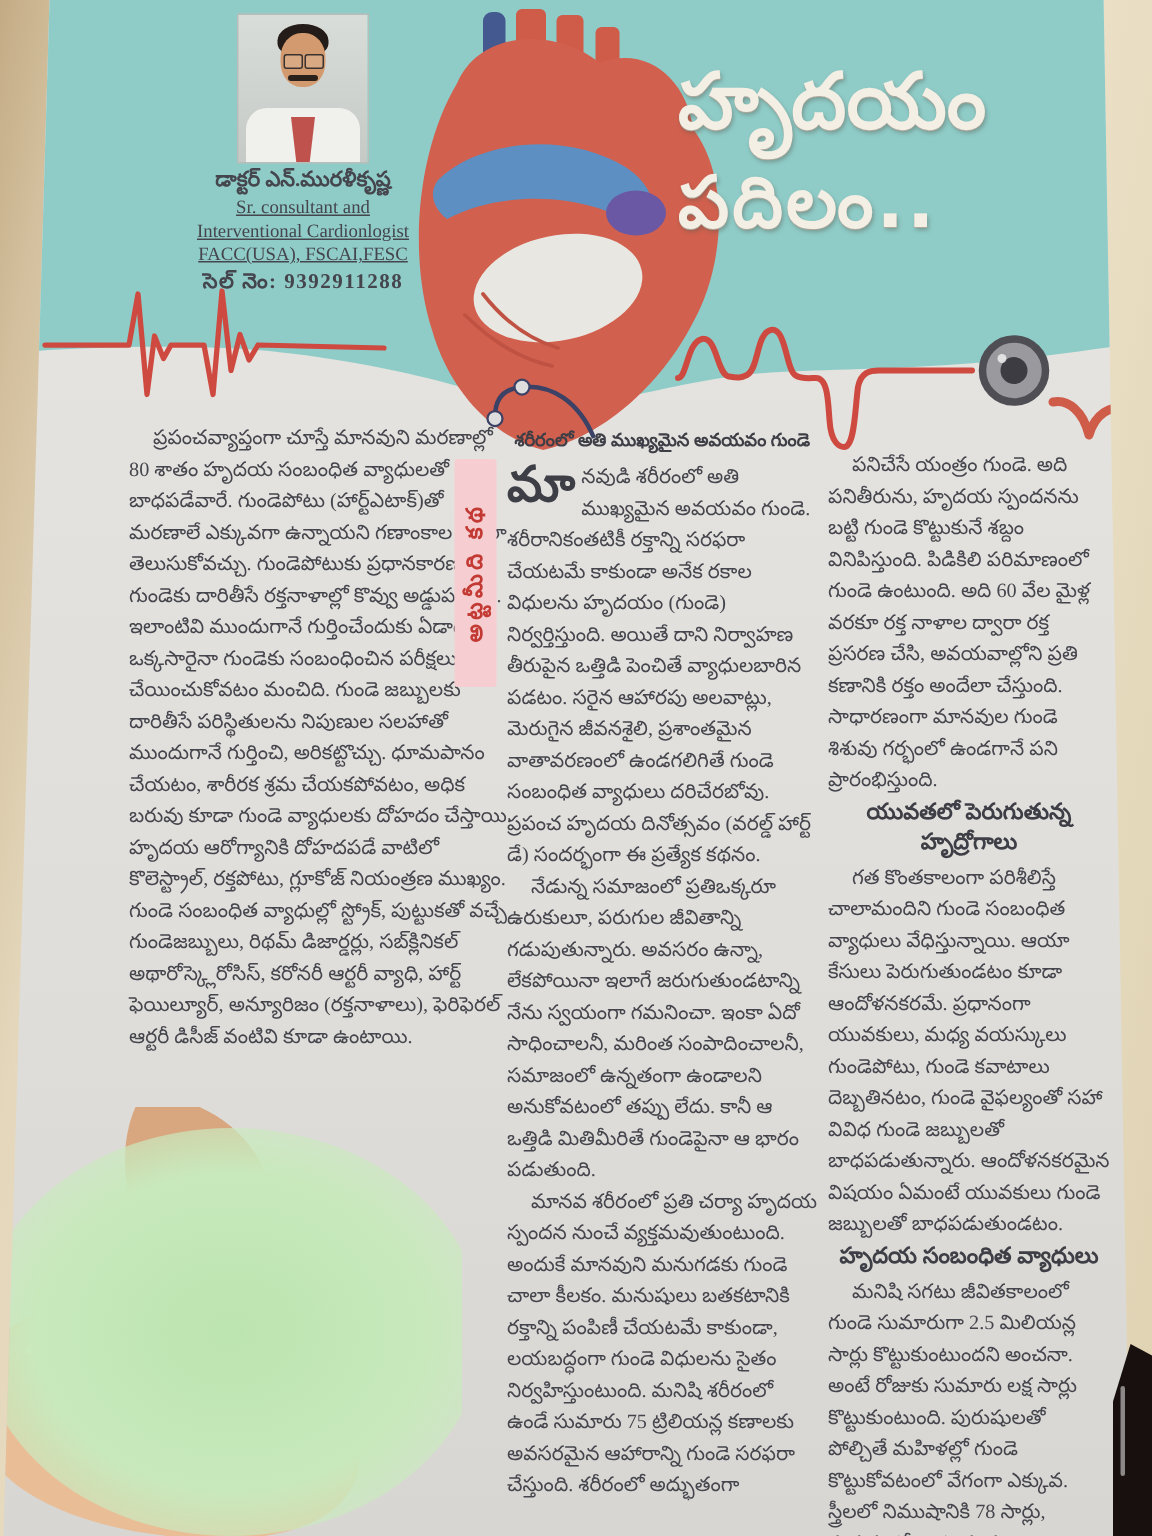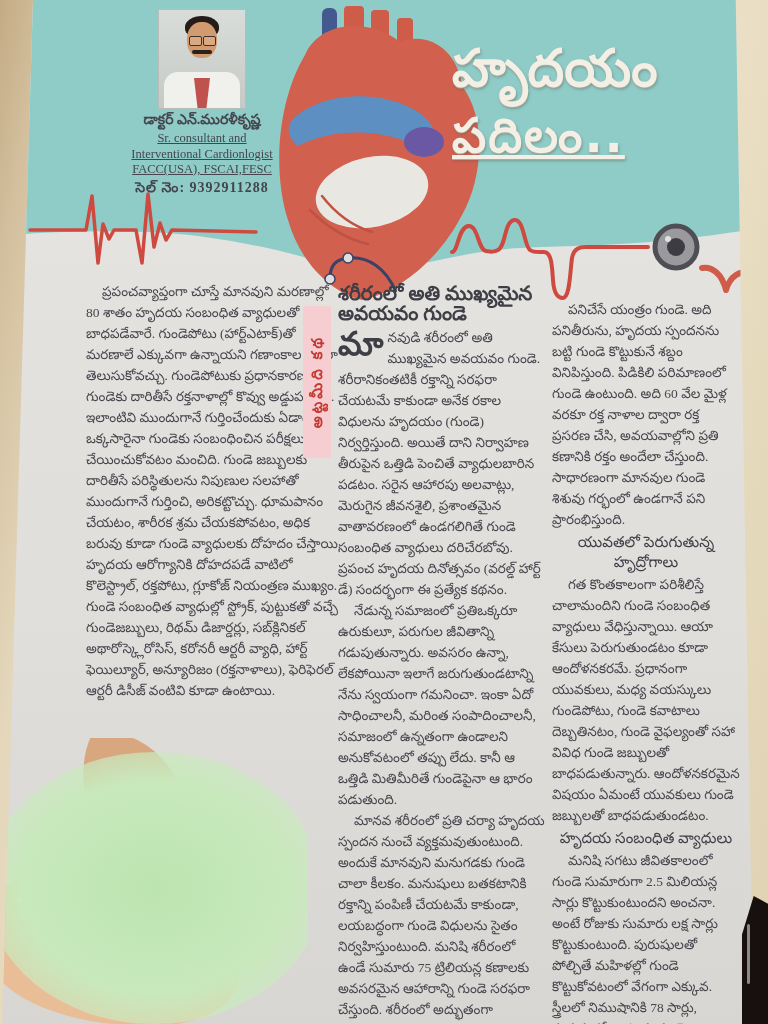--- a/index.html
+++ b/index.html
@@ -26,36 +26,36 @@
   .doc-shirt{position:absolute;bottom:0;left:35px;width:16px;height:30px;background:#c0524e;clip-path:polygon(0 0,100% 0,78% 100%,22% 100%);}
   .doc-name{font-size:14px;font-weight:bold;margin-top:2px;text-align:center;}
   .doc-line{font-size:12.5px;line-height:15.5px;text-decoration:underline;}
   .doc-phone{font-size:14px;font-weight:bold;margin-top:2px;letter-spacing:1px;}
 
   
   .masthead{position:absolute;left:452px;top:38px;width:288px;text-align:left;
     font-family:"DejaVu Sans","Liberation Sans",sans-serif;color:#f3efe5;font-weight:bold;
     text-shadow:0 1px 0 #aea99d,1px 2px 3px rgba(90,90,80,.45);}
   .title-l1{font-size:52px;line-height:60px;}
-  .title-l2{font-size:48px;line-height:58px;margin-top:8px;letter-spacing:2px;text-decoration:underline;}
+  .title-l2{font-size:48px;line-height:58px;margin-top:8px;letter-spacing:2px;}
 
   
   .vertical-tag{position:absolute;left:303px;top:306px;width:28px;height:152px;background:#f6cdd0;
     display:flex;align-items:center;justify-content:center;border-radius:2px;z-index:3;}
   .vertical-tag span{writing-mode:vertical-rl;transform:rotate(180deg);
     color:#c23a33;font-weight:bold;font-size:15px;letter-spacing:3px;white-space:nowrap;}
 
   
   .col{position:absolute;color:#45454d;font-size:13.5px;line-height:21px;z-index:2;}
   .col p{margin:0;text-indent:16px;}
   .col1{left:46px;top:281px;width:256px;margin-left:40px;}
   .col2{left:338px;top:283px;width:207px;}
   .col3{left:552px;top:299px;width:188px;}
-  .col2 h3{margin:0 0 4px 0;font-size:20px;line-height:20px;font-weight:bold;color:#3e3e46;}
-  .col3 h4{margin:2px 0 2px 0;font-size:15px;line-height:20px;text-align:center;font-weight:normal;color:#3e3e46;}
+  .col2 h3{margin:0 0 4px 0;font-size:12px;line-height:20px;text-align:center;font-weight:bold;color:#3e3e46;}
+  .col3 h4{margin:2px 0 2px 0;font-size:15px;line-height:20px;text-align:center;font-weight:bold;color:#3e3e46;}
   .dropcap{float:left;font-size:33px;line-height:30px;font-weight:bold;margin:2px 4px 0 0;color:#3e3e46;}
   .has-dropcap{text-indent:0 !important;}
 
   
   .hands-photo{position:absolute;left:0;top:738px;width:308px;height:286px;overflow:hidden;z-index:1;}
   .green-blob{position:absolute;left:-14px;top:14px;width:336px;height:272px;border-radius:50%;
     background:radial-gradient(ellipse at 50% 50%,#bce4b0 0%,#c8e9bc 55%,rgba(205,234,194,.55) 78%,rgba(205,234,194,0) 100%);}
 
   
   .corner-dark{position:absolute;right:0;bottom:0;width:26px;height:128px;background:#17100e;

